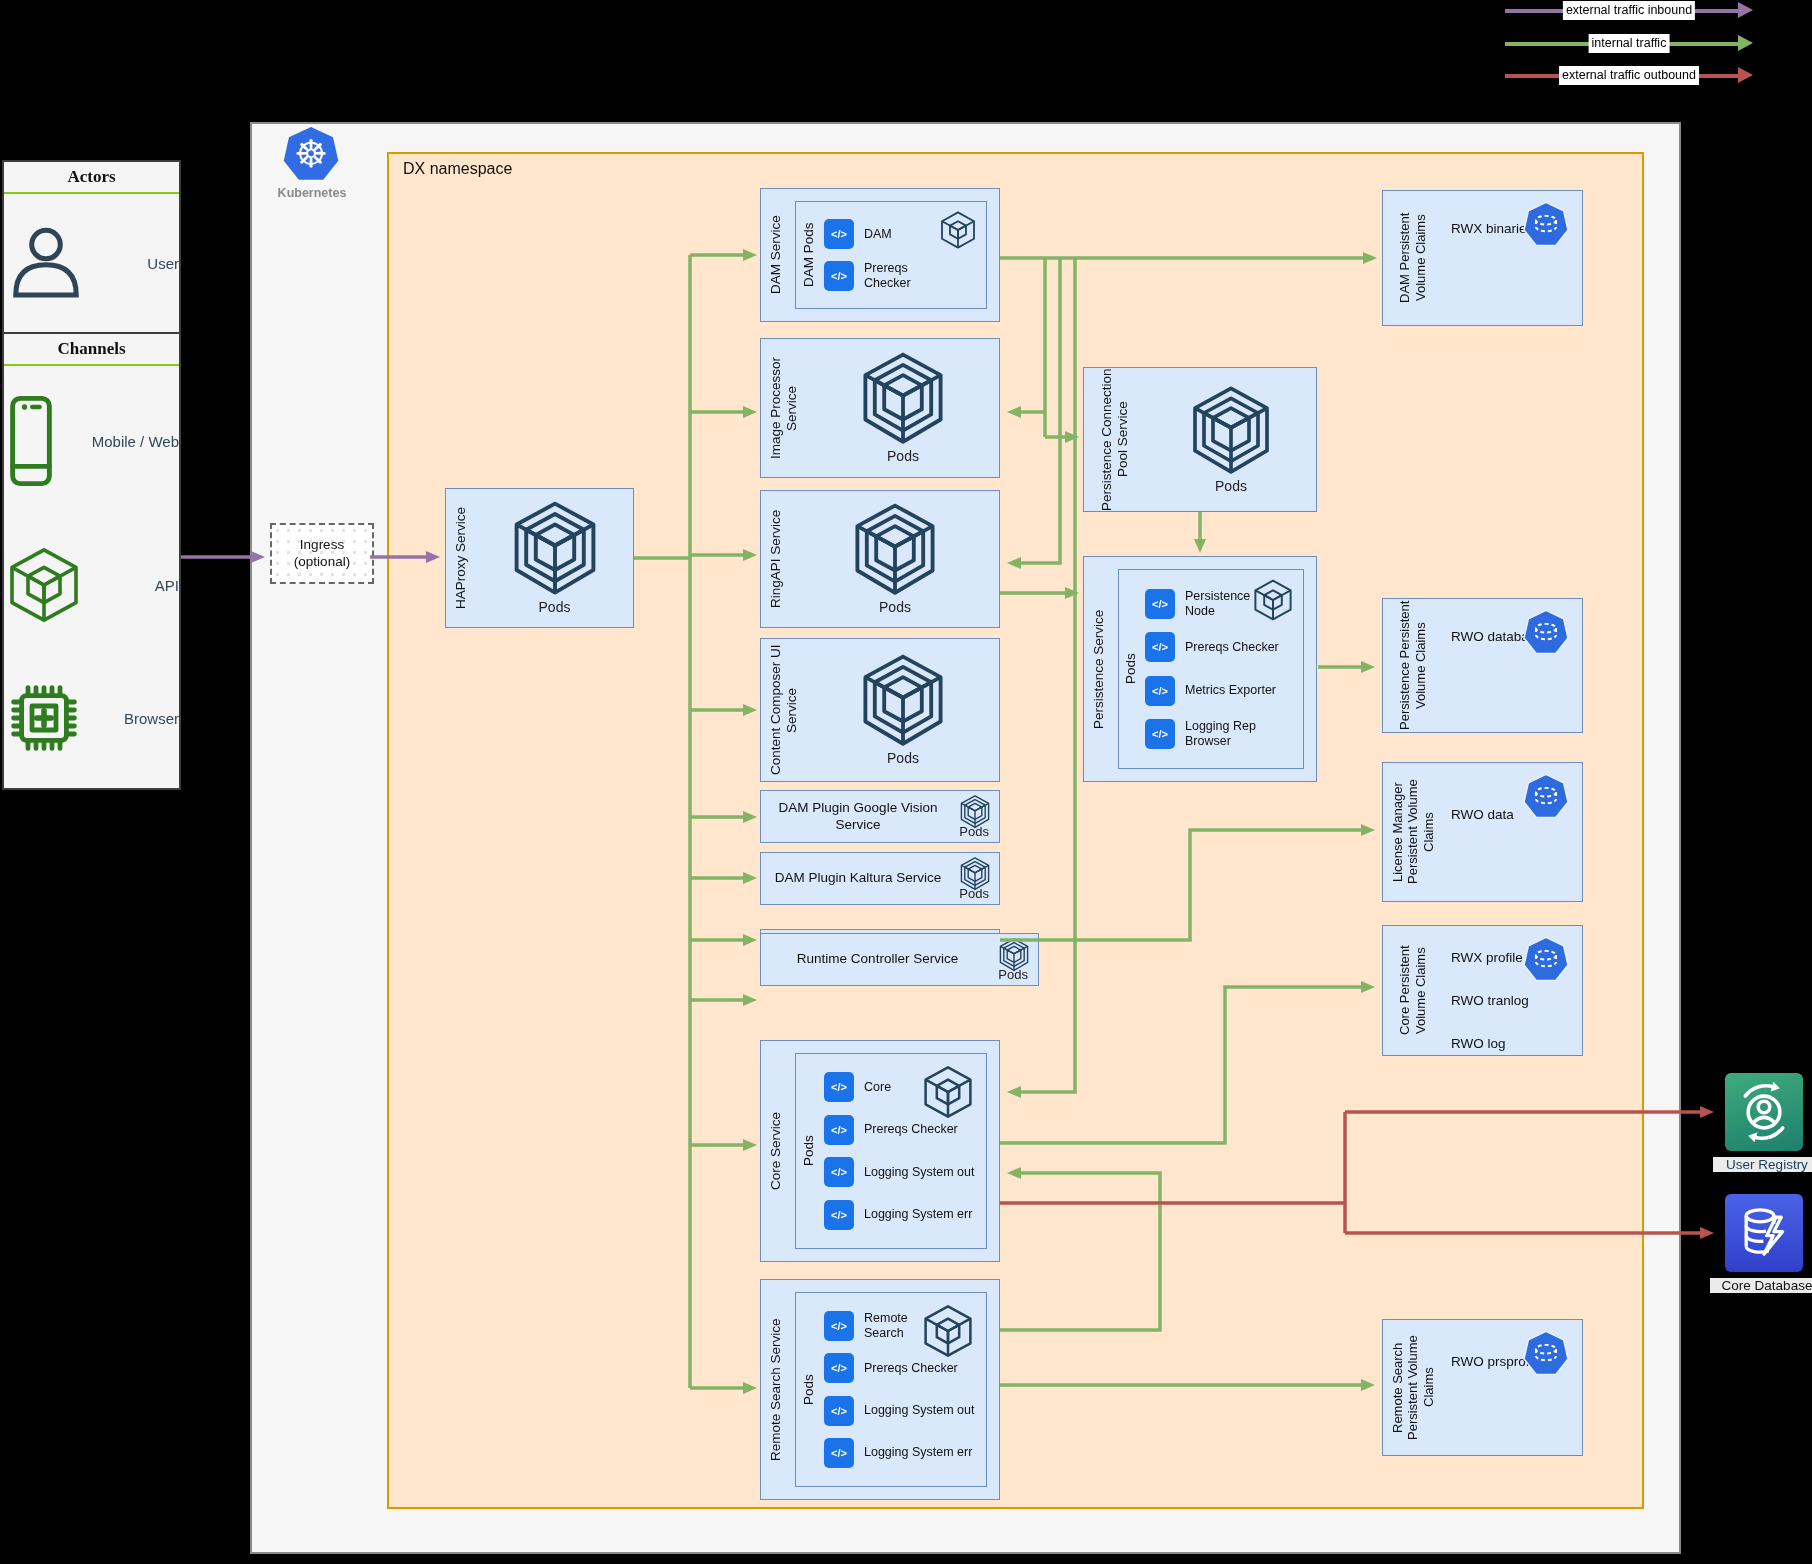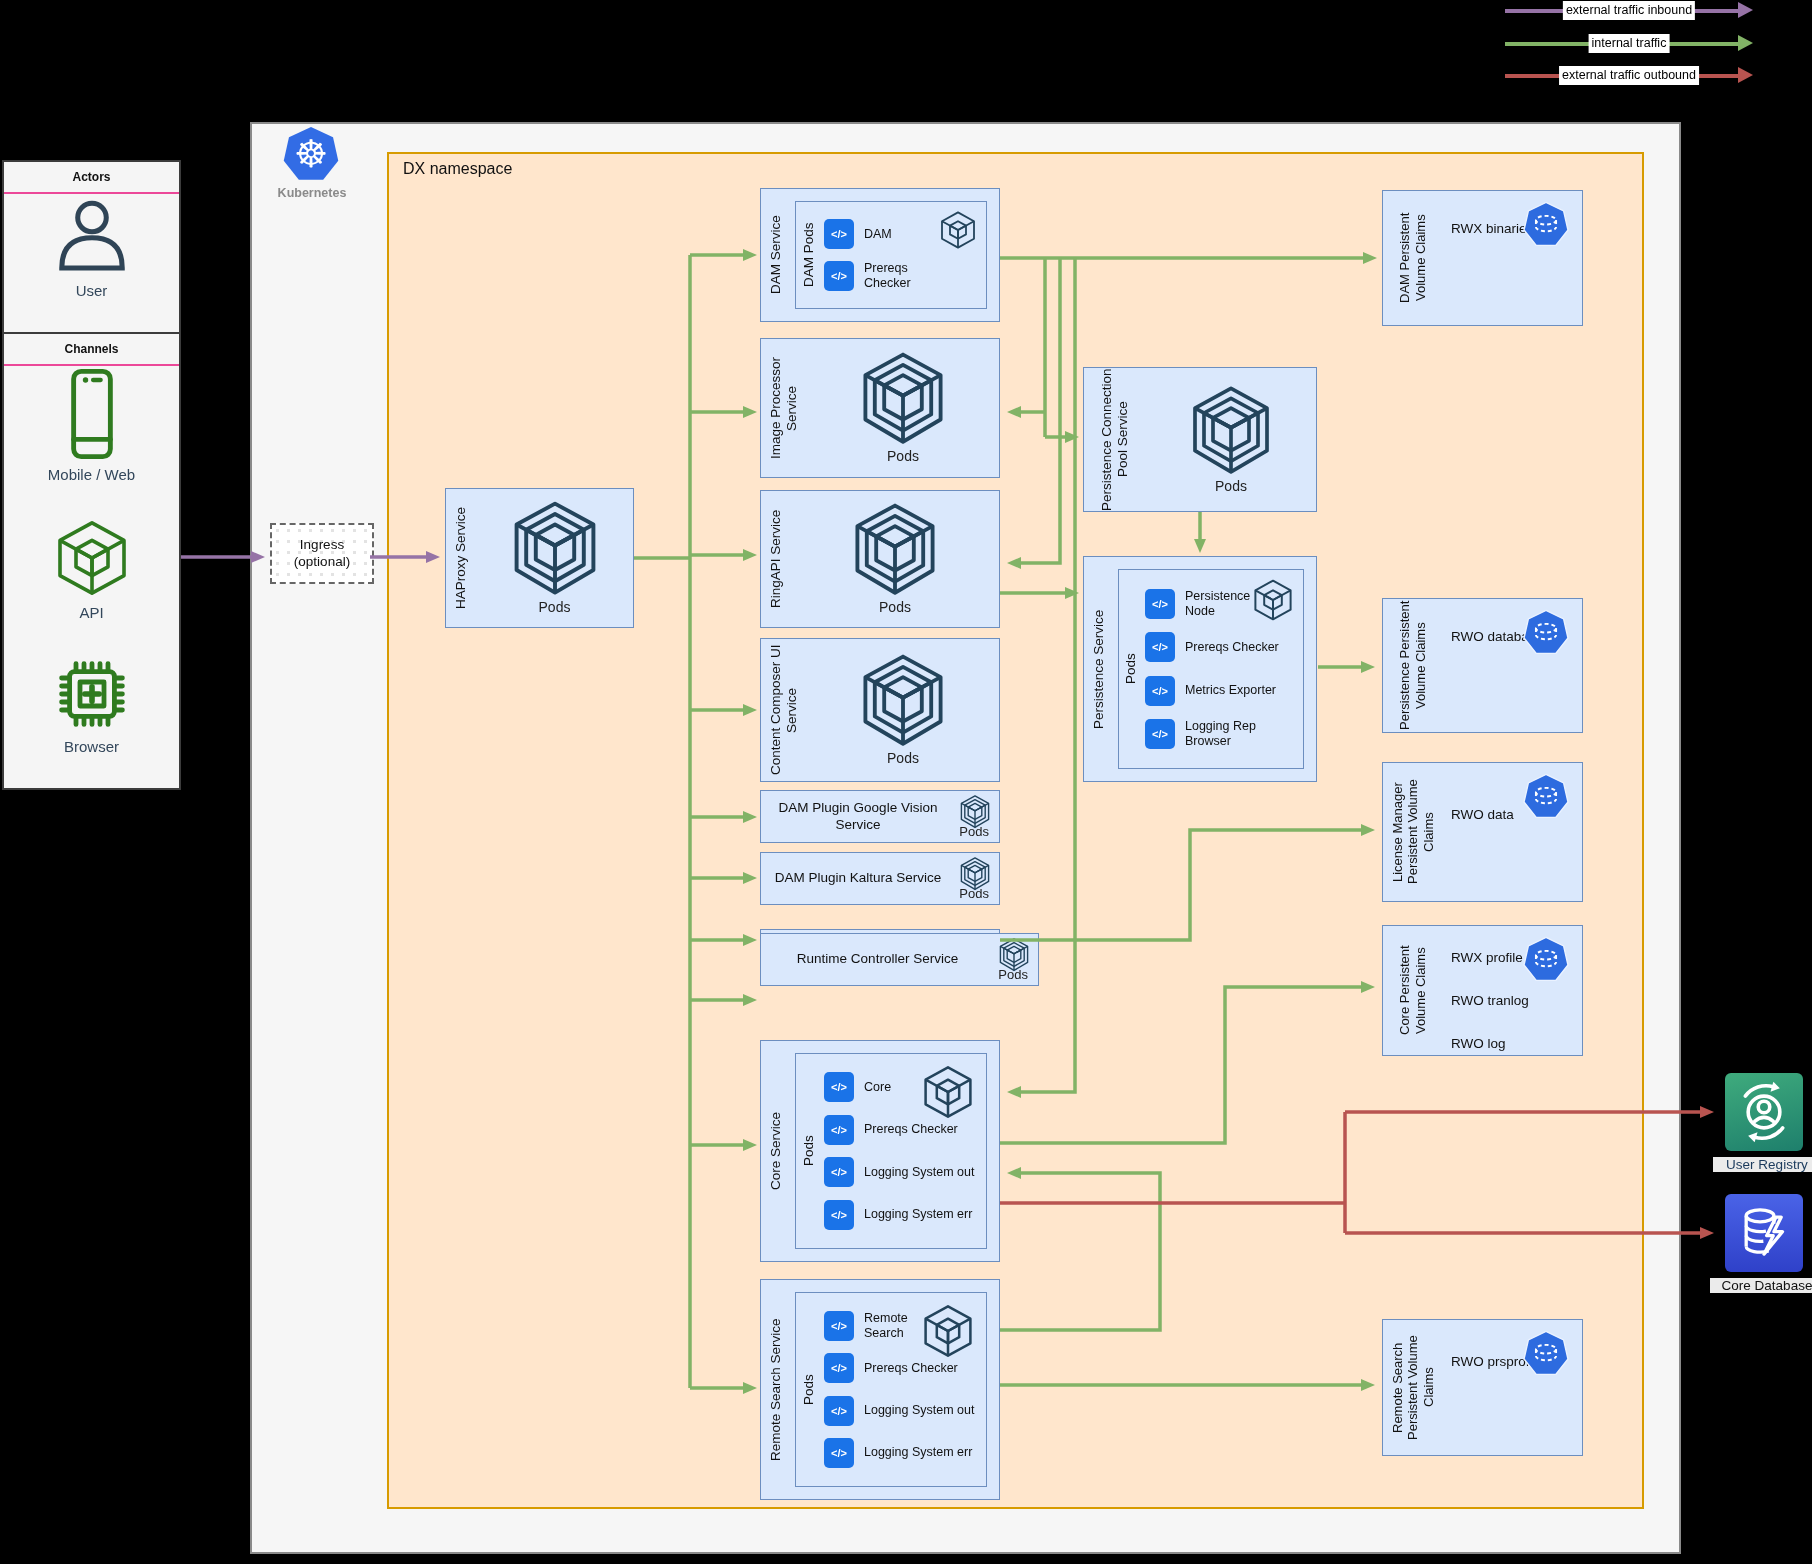--- a/index.html
+++ b/index.html
@@ -5,24 +5,24 @@
   html,body{margin:0;padding:0;background:#000;}
   #canvas{position:relative;width:1812px;height:1564px;background:#000;overflow:hidden;
           font-family:"Liberation Sans", sans-serif;color:#111;}
   .abs{position:absolute;}
   
   #outer-box{left:250px;top:122px;width:1427px;height:1428px;background:#F6F6F6;border:2px solid #8a8a8a;z-index:1;}
   #namespace-box{left:387px;top:152px;width:1253px;height:1353px;background:#FFE6CC;border:2px solid #D79B00;z-index:2;}
   #namespace-label{left:403px;top:160px;font-size:16px;z-index:3;}
   
   #sidebar{left:2px;top:160px;width:179px;height:630px;background:#F5F5F5;border:2px solid #3c3c3c;z-index:10;box-sizing:border-box;}
-  .side-header{border-top:2px solid #3c3c3c;border-bottom:2px solid #ec4899;height:30px;line-height:30px;
-               text-align:center;font-weight:bold;font-size:12px;background:#F5F5F5;margin:0 -0px;}
+  .side-header{border-top:2px solid #3c3c3c;border-bottom:2px solid #84cc16;height:30px;line-height:30px;
+               text-align:center;font-weight:bold;font-size:17px;background:#F5F5F5;margin:0 -0px;font-family:Liberation Serif, serif;}
   .side-header:first-child{border-top:none;}
-  .side-item{display:flex;flex-direction:column;align-items:center;justify-content:flex-start;gap:4px;}
+  .side-item{display:flex;flex-direction:row;align-items:center;justify-content:space-between;gap:21px;}
   .side-label{font-size:15px;color:#33475B;}
   
   .legrow{position:absolute;left:1505px;width:248px;height:20px;z-index:12;}
   .legline{position:absolute;left:0;right:12px;top:8px;height:3.5px;}
   .legarrow{position:absolute;right:0;top:1px;width:0;height:0;border-left:15px solid #000;
             border-top:8.5px solid transparent;border-bottom:8.5px solid transparent;}
   .leglabel{position:absolute;left:50%;transform:translateX(-50%);top:0;height:19px;line-height:19px;
             background:#fff;color:#000;font-size:12.5px;padding:0 3px;white-space:nowrap;}
   
   #k8s-logo{left:282px;top:126px;width:58px;height:56px;background:#326CE5;z-index:5;

